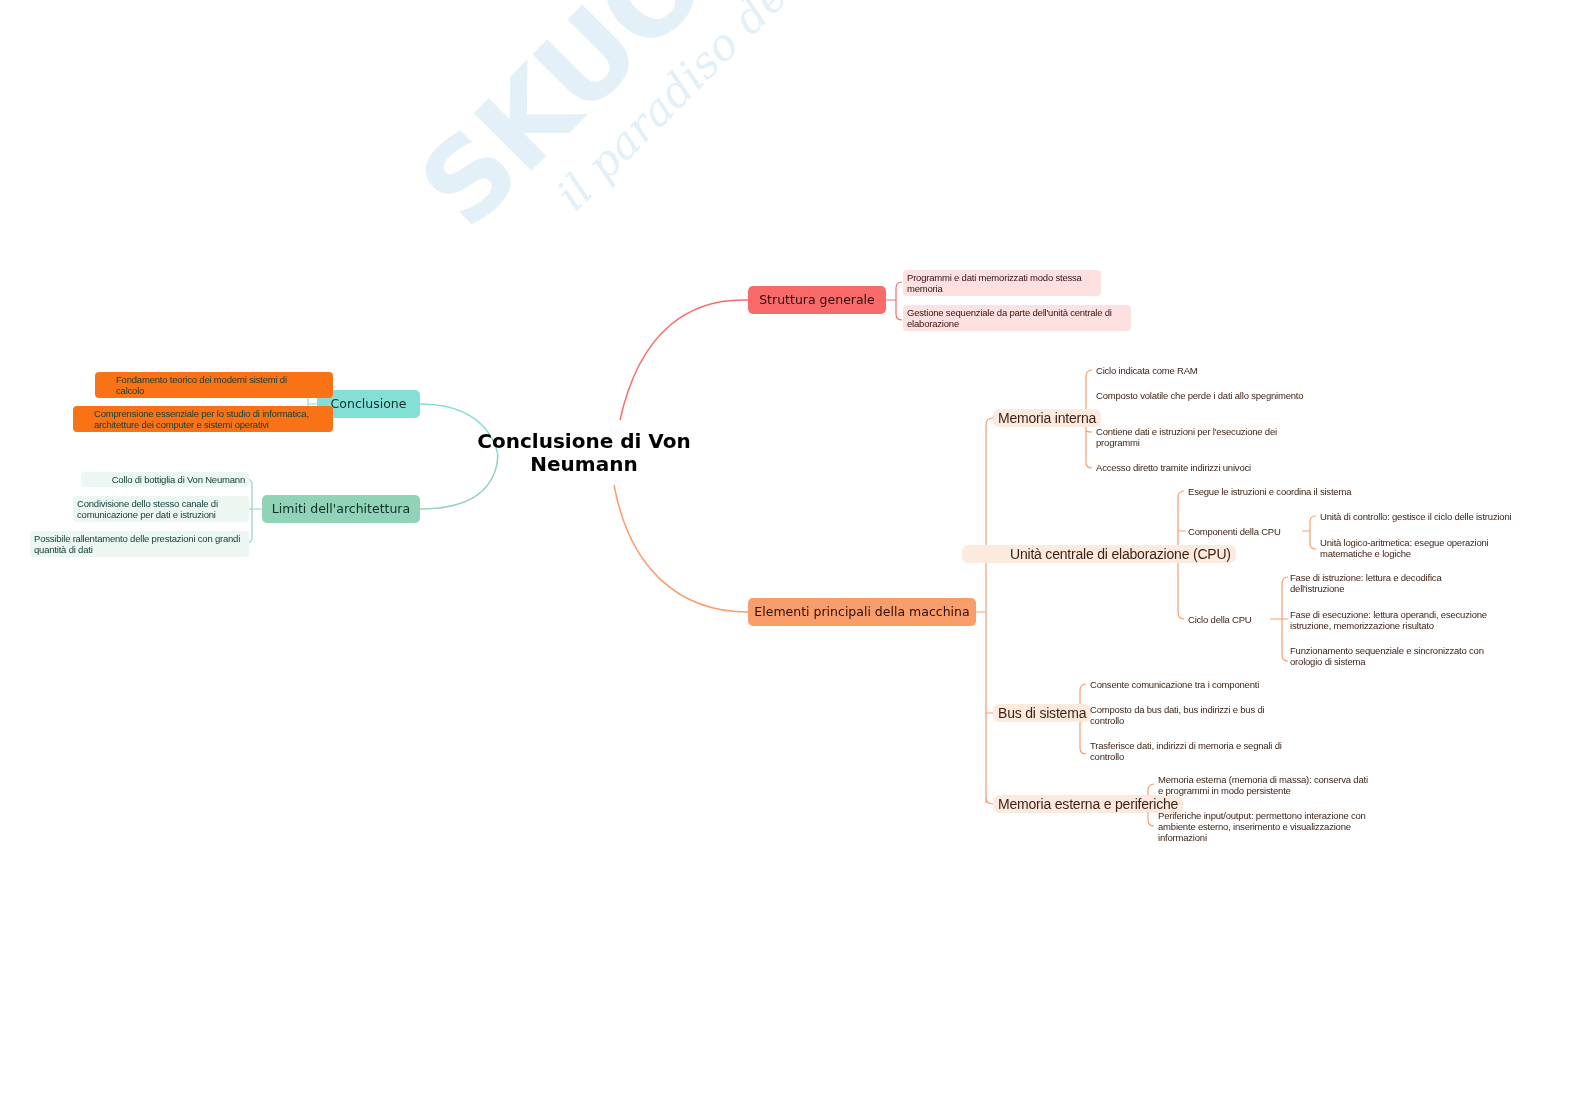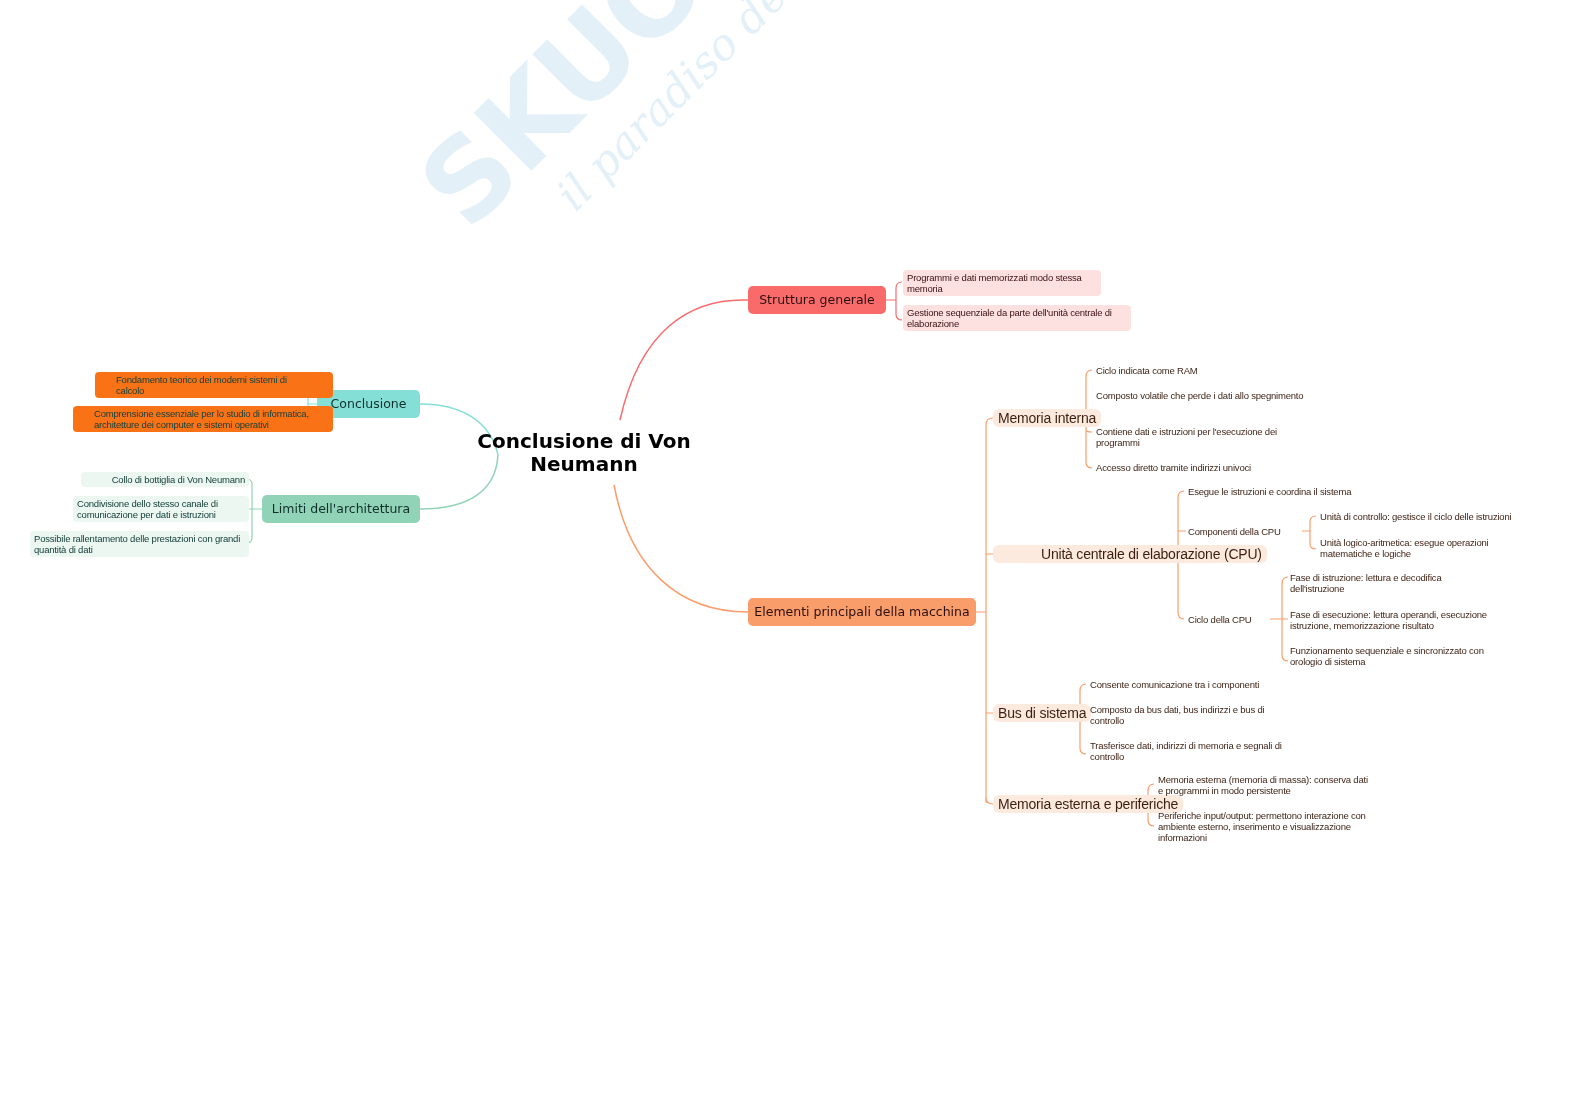--- a/index.html
+++ b/index.html
@@ -74,21 +74,21 @@
 <div class="leaf leaf-red" style="left:903px; top:305px; width:220px;">Gestione sequenziale da parte dell'unità centrale di elaborazione</div>
 
 <div class="leaf leaf-teal" style="left:95px; top:372px; width:196px;">Fondamento teorico dei moderni sistemi di calcolo</div>
 <div class="leaf leaf-teal" style="left:73px; top:406px; width:218px;">Comprensione essenziale per lo studio di informatica, architetture dei computer e sistemi operativi</div>
 
 <div class="leaf leaf-green" style="left:81px; top:472px; width:160px; text-align:right;">Collo di bottiglia di Von Neumann</div>
 <div class="leaf leaf-green" style="left:73px; top:496px; width:168px;">Condivisione dello stesso canale di comunicazione per dati e istruzioni</div>
 <div class="leaf leaf-green" style="left:30px; top:531px; width:211px;">Possibile rallentamento delle prestazioni con grandi quantità di dati</div>
 
 <div class="sub-pill" style="left:993px; top:409px;">Memoria interna</div>
-<div class="sub-pill" style="left:993px; top:545px;padding-left:48px;">Unità centrale di elaborazione (CPU)</div>
+<div class="sub-pill" style="left:962px; top:545px;padding-left:48px;">Unità centrale di elaborazione (CPU)</div>
 <div class="sub-pill" style="left:993px; top:704px;">Bus di sistema</div>
 <div class="sub-pill" style="left:993px; top:795px;">Memoria esterna e periferiche</div>
 
 <div class="leaf leaf-orange" style="left:1096px; top:365px; width:210px;">Ciclo indicata come RAM</div>
 <div class="leaf leaf-orange" style="left:1096px; top:390px; width:210px;">Composto volatile che perde i dati allo spegnimento</div>
 <div class="leaf leaf-orange" style="left:1096px; top:426px; width:220px;">Contiene dati e istruzioni per l'esecuzione dei programmi</div>
 <div class="leaf leaf-orange" style="left:1096px; top:462px; width:220px;">Accesso diretto tramite indirizzi univoci</div>
 
 <div class="leaf leaf-orange" style="left:1188px; top:486px; width:250px;">Esegue le istruzioni e coordina il sistema</div>
 <div class="leaf leaf-orange" style="left:1188px; top:526px; width:120px;">Componenti della CPU</div>

